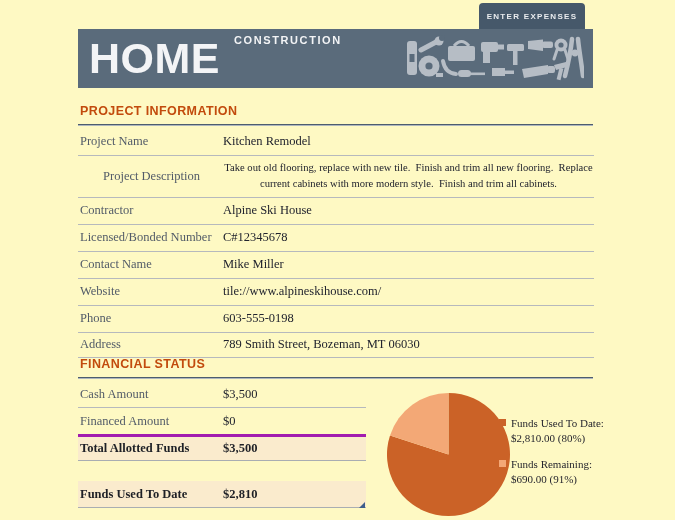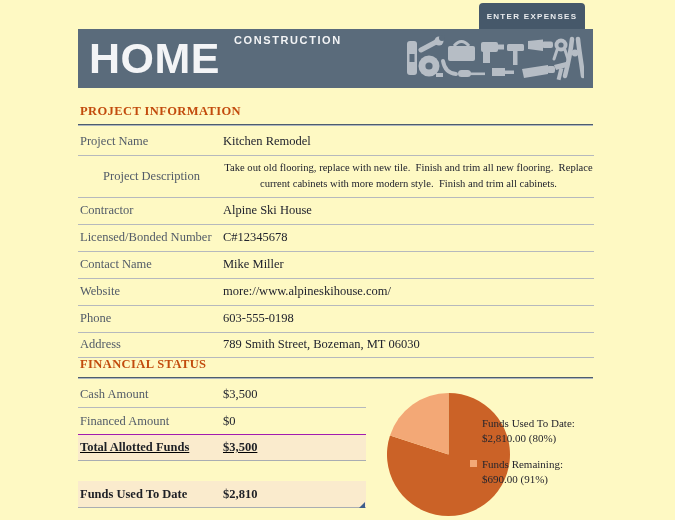--- a/index.html
+++ b/index.html
@@ -20,21 +20,21 @@
   }
   .banner-sub {
     position:absolute; left:156px; top:4px; font-size:11px; font-weight:bold;
     color:#f3f4f6; letter-spacing:1.6px; line-height:15px;
   }
   .tools { position:absolute; left:328px; top:5px; }
 
   
   .section-title {
     position:absolute; left:80px; font-size:12.5px; font-weight:bold;
-    color:#c24b0d; letter-spacing:0.4px;font-family:Liberation Serif, serif;
+    color:#c24b0d; letter-spacing:0.4px;
   }
   .section-rule {
     position:absolute; left:78px; width:515px; height:2px;
     background:#4d5d6e; border-bottom:1px solid #aeb6bd;
   }
 
   
   .pi-table { position:absolute; left:78px; top:128px; width:516px; }
   .fs-table { position:absolute; left:78px; top:381px; width:288px; }
   .row { display:flex; align-items:center; border-bottom:1px solid #b6b9bd; min-height:27px; }
@@ -43,33 +43,33 @@
     width:145px; flex-shrink:0; padding-left:2px;
     font-family:"Liberation Serif", serif; font-size:12.5px; color:#525b68;
   }
   .cell-value {
     flex:1; font-family:"Liberation Serif", serif; font-size:12.5px;
     color:#21232e; white-space:pre-wrap;
   }
   .desc .cell-value { font-size:10.6px; line-height:1.55; padding:4px 0; }
   .fs-table .row { min-height:27px; }
   .row.hl { background:#faebcd; border-bottom:1px solid #a9adb2;margin-top:20px; }
-  .row.hl-first { border-top:1px solid #a21caf; margin-top:-1px;text-decoration:underline; }
+  .row.hl-first { border-top:3px solid #a21caf; margin-top:-1px; }
   .row.hl .cell-label, .row.hl .cell-value { font-weight:bold; color:#1e2026; }
 
   .resize-handle {
     position:absolute; left:359px; top:502px; width:0; height:0;
     border-style:solid; border-width:0 0 6px 6px;
     border-color:transparent transparent #3f5e8c transparent; cursor:nwse-resize;
   }
 
   
   .pie { position:absolute; left:387px; top:393px; }
   .legend-entry {
-    position:absolute; left:470px; display:flex; gap:5px;
+    position:absolute; left:499px; display:flex; gap:5px;
     font-family:"Liberation Serif", serif; font-size:11px; color:#26262e; line-height:1.4;
   }
   .legend-entry .marker { margin-top:3px; flex-shrink:0; }
   #legend-0 { top:416px; }
   #legend-1 { top:457px; }
 </style>
 </head>
 <body>
 
 <div class="canvas">
@@ -154,21 +154,21 @@
     <div class="row">
       <div class="cell-label">Licensed/Bonded Number</div>
       <div class="cell-value">C#12345678</div>
     </div>
     <div class="row">
       <div class="cell-label">Contact Name</div>
       <div class="cell-value">Mike Miller</div>
     </div>
     <div class="row">
       <div class="cell-label">Website</div>
-      <div class="cell-value">more://www.alpineskihouse.com/</div>
+      <div class="cell-value">tile://www.alpineskihouse.com/</div>
     </div>
     <div class="row">
       <div class="cell-label">Phone</div>
       <div class="cell-value">603-555-0198</div>
     </div>
     <div class="row" style="min-height:25px">
       <div class="cell-label">Address</div>
       <div class="cell-value">789 Smith Street, Bozeman, MT 06030</div>
     </div>
   </div>

